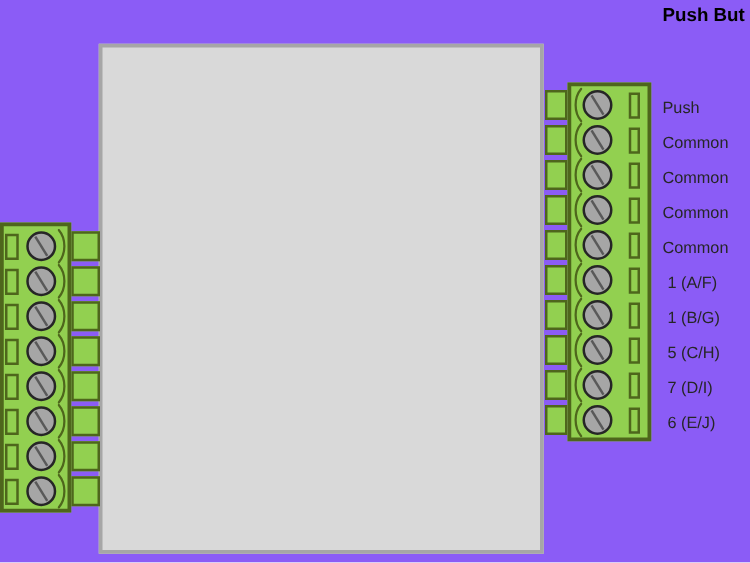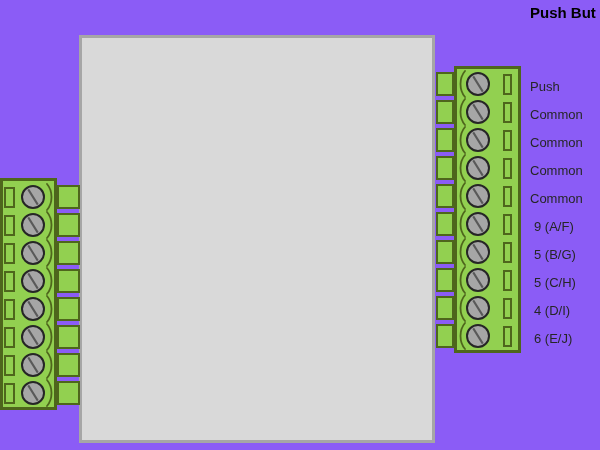--- a/index.html
+++ b/index.html
@@ -153,18 +153,18 @@
     <div class="slot-rect" style="left: 503px; top: 298px; width: 9px; height: 21px;"></div>
     <div class="screw" style="left: 466px; top: 324px;">
       <div class="screw-slot"></div>
     </div>
     <div class="slot-rect" style="left: 503px; top: 326px; width: 9px; height: 21px;"></div>
     <div class="pin-label" style="top: 86px; left: 530px;">Push</div>
     <div class="pin-label" style="top: 114px; left: 530px;">Common</div>
     <div class="pin-label" style="top: 142px; left: 530px;">Common</div>
     <div class="pin-label" style="top: 170px; left: 530px;">Common</div>
     <div class="pin-label" style="top: 198px; left: 530px;">Common</div>
-    <div class="pin-label" style="top: 226px; left: 534px;">9 (A/F)</div>
-    <div class="pin-label" style="top: 254px; left: 534px;">5 (B/G)</div>
+    <div class="pin-label" style="top: 226px; left: 534px;">1 (A/F)</div>
+    <div class="pin-label" style="top: 254px; left: 534px;">1 (B/G)</div>
     <div class="pin-label" style="top: 282px; left: 534px;">5 (C/H)</div>
-    <div class="pin-label" style="top: 310px; left: 534px;">4 (D/I)</div>
+    <div class="pin-label" style="top: 310px; left: 534px;">7 (D/I)</div>
     <div class="pin-label" style="top: 338px; left: 534px;">6 (E/J)</div>
   </div>
 
 </body></html>

